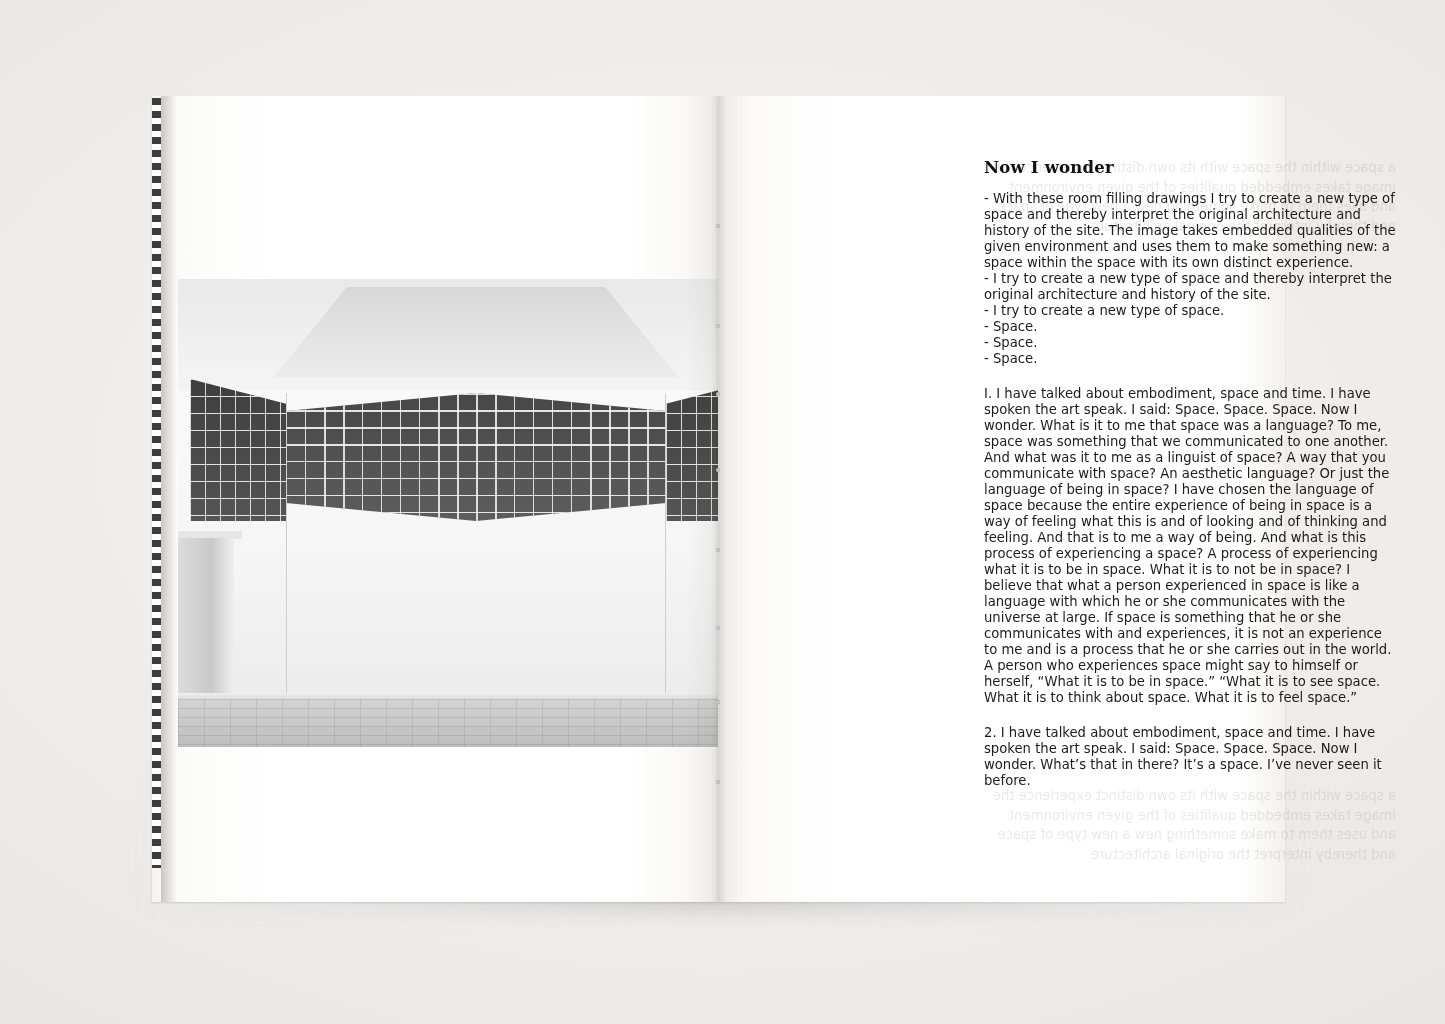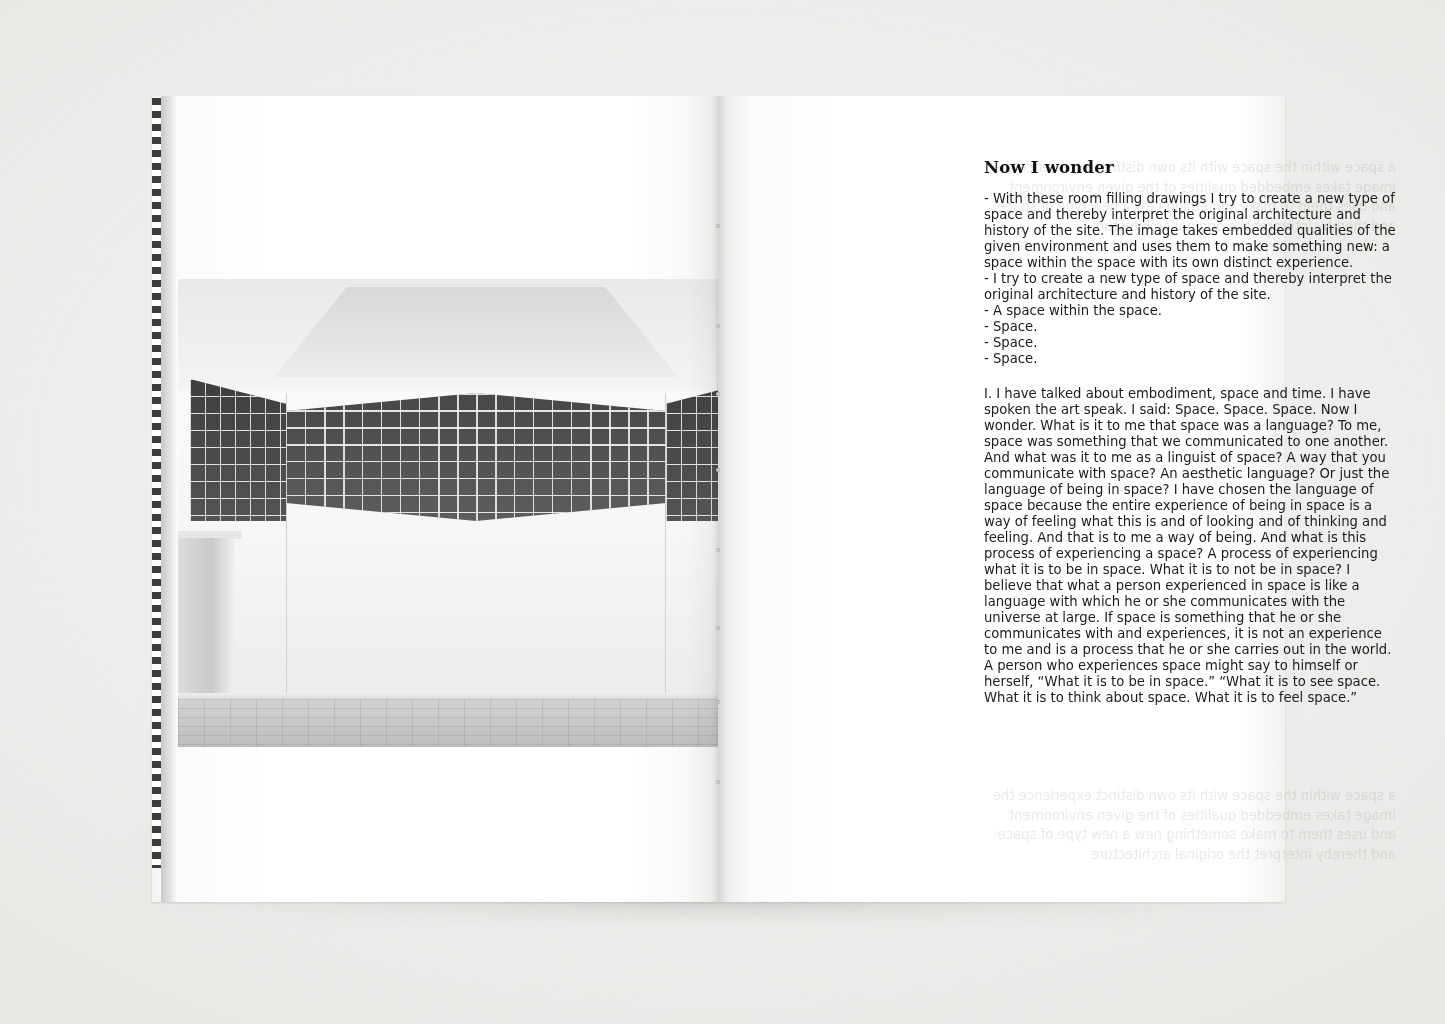--- a/index.html
+++ b/index.html
@@ -282,31 +282,32 @@
   <div class="page page-right">
 
     <div class="showthrough">a space within the space with its own distinct experience the image takes embedded qualities of the given environment and uses them to make something new a new type of space and thereby interpret the original architecture</div>
     <div class="showthrough lower">a space within the space with its own distinct experience the image takes embedded qualities of the given environment and uses them to make something new a new type of space and thereby interpret the original architecture</div>
 
     <div class="text-col">
       <h1 class="heading">Now I wonder</h1>
 
       <p class="para">- With these room filling drawings I try to create a new type of space and thereby interpret the original architecture and history of the site. The image takes embedded qualities of the given environment and uses them to make something new: a space within the space with its own distinct experience.</p>
       <p class="para">- I try to create a new type of space and thereby interpret the original architecture and history of the site.</p>
-      <p class="para">- A space within the space.</p>
+      <p class="para">- I try to create a new type of space.</p>
       <p class="para">- Space.</p>
       <p class="para">- Space.</p>
       <p class="para">- Space.</p>
 
       <div class="gap"></div>
 
       <p class="para">I. I have talked about embodiment, space and time. I have spoken the art speak. I said: Space. Space. Space. Now I wonder. What is it to me that space was a language? To me, space was something that we communicated to one another. And what was it to me as a linguist of space? A way that you communicate with space? An aesthetic language? Or just the language of being in space? I have chosen the language of space because the entire experience of being in space is a way of feeling what this is and of looking and of thinking and feeling. And that is to me a way of being. And what is this process of experiencing a space? A process of experiencing what it is to be in space. What it is to not be in space? I believe that what a person experienced in space is like a language with which he or she communicates with the universe at large. If space is something that he or she communicates with and experiences, it is not an experience to me and is a process that he or she carries out in the world. A person who experiences space might say to himself or herself, “What it is to be in space.” “What it is to see space. What it is to think about space. What it is to feel space.”</p>
 
       <div class="gap"></div>
 
+      <p class="para">2. I have talked about embodiment, space and time. I have spoken the art speak. I said: Space. Space. Space. Now I wonder. What’s that in there? It’s a space. I’ve never seen it before.</p>
     </div>
 
   </div>
 
   <div class="gutter"></div>
 
   <div class="stitch" style="top:128px;"></div>
   <div class="stitch" style="top:228px;"></div>
   <div class="stitch" style="top:296px;"></div>
   <div class="stitch" style="top:372px;"></div>

